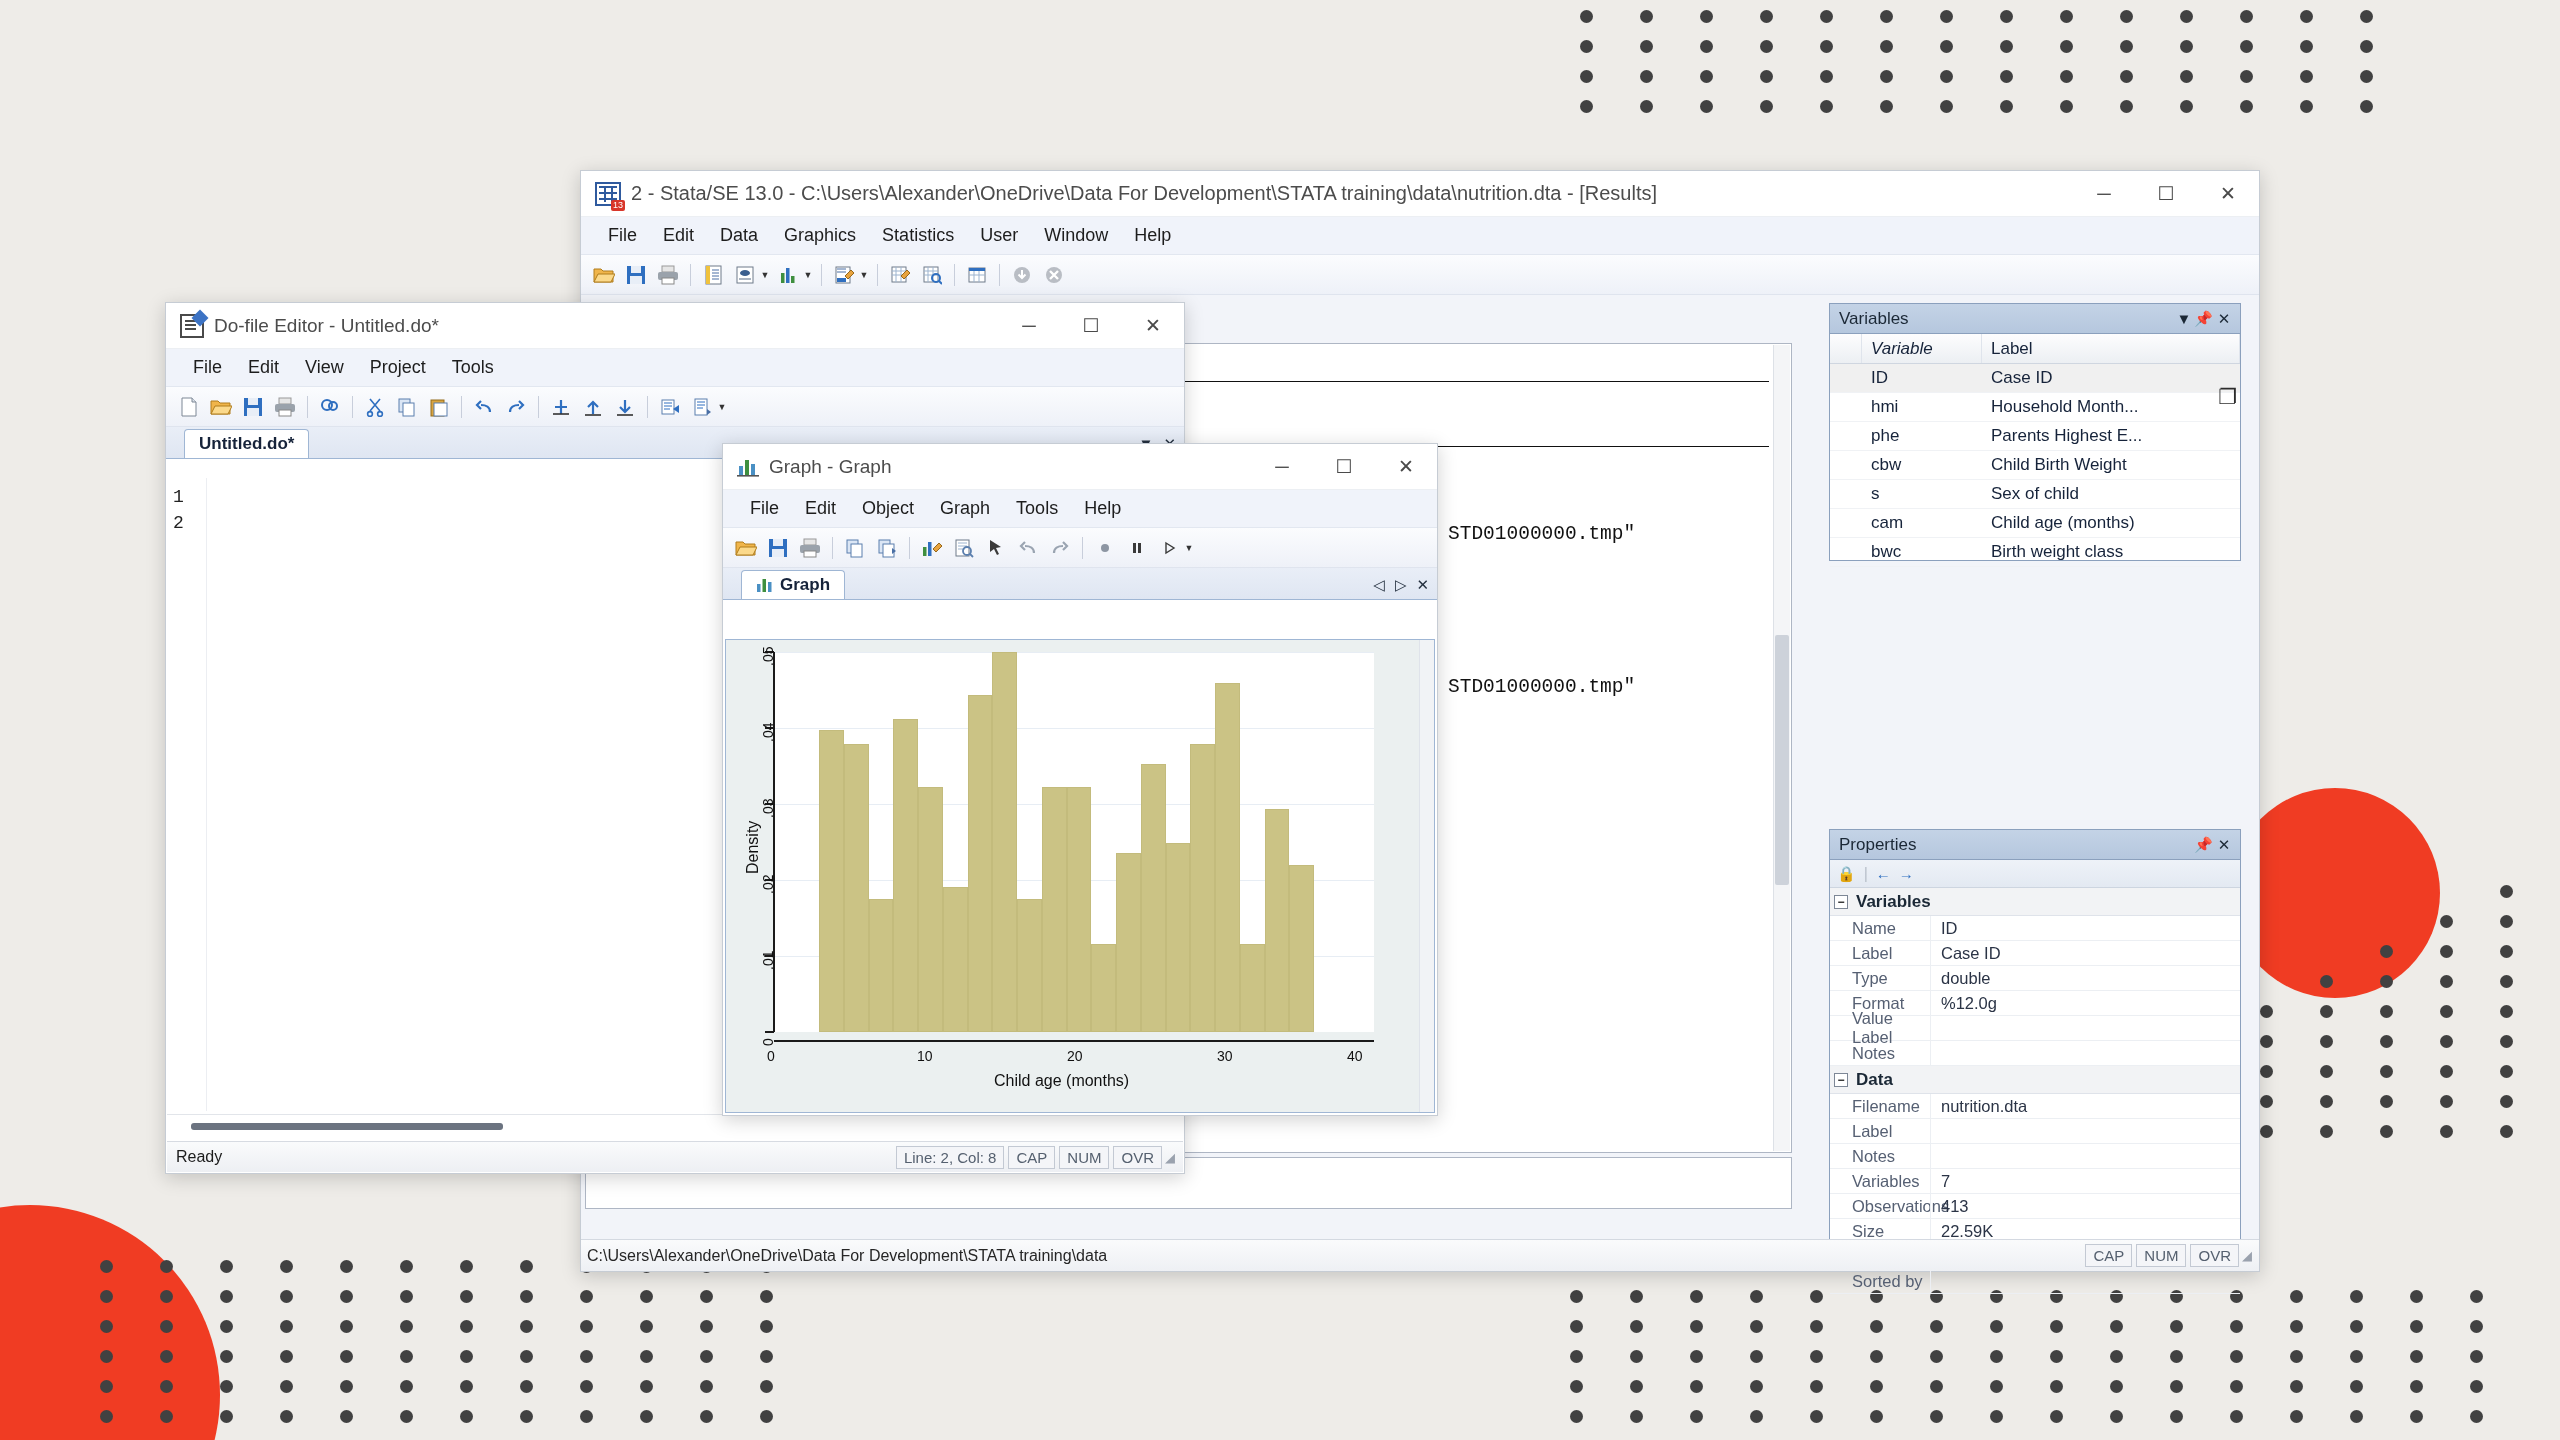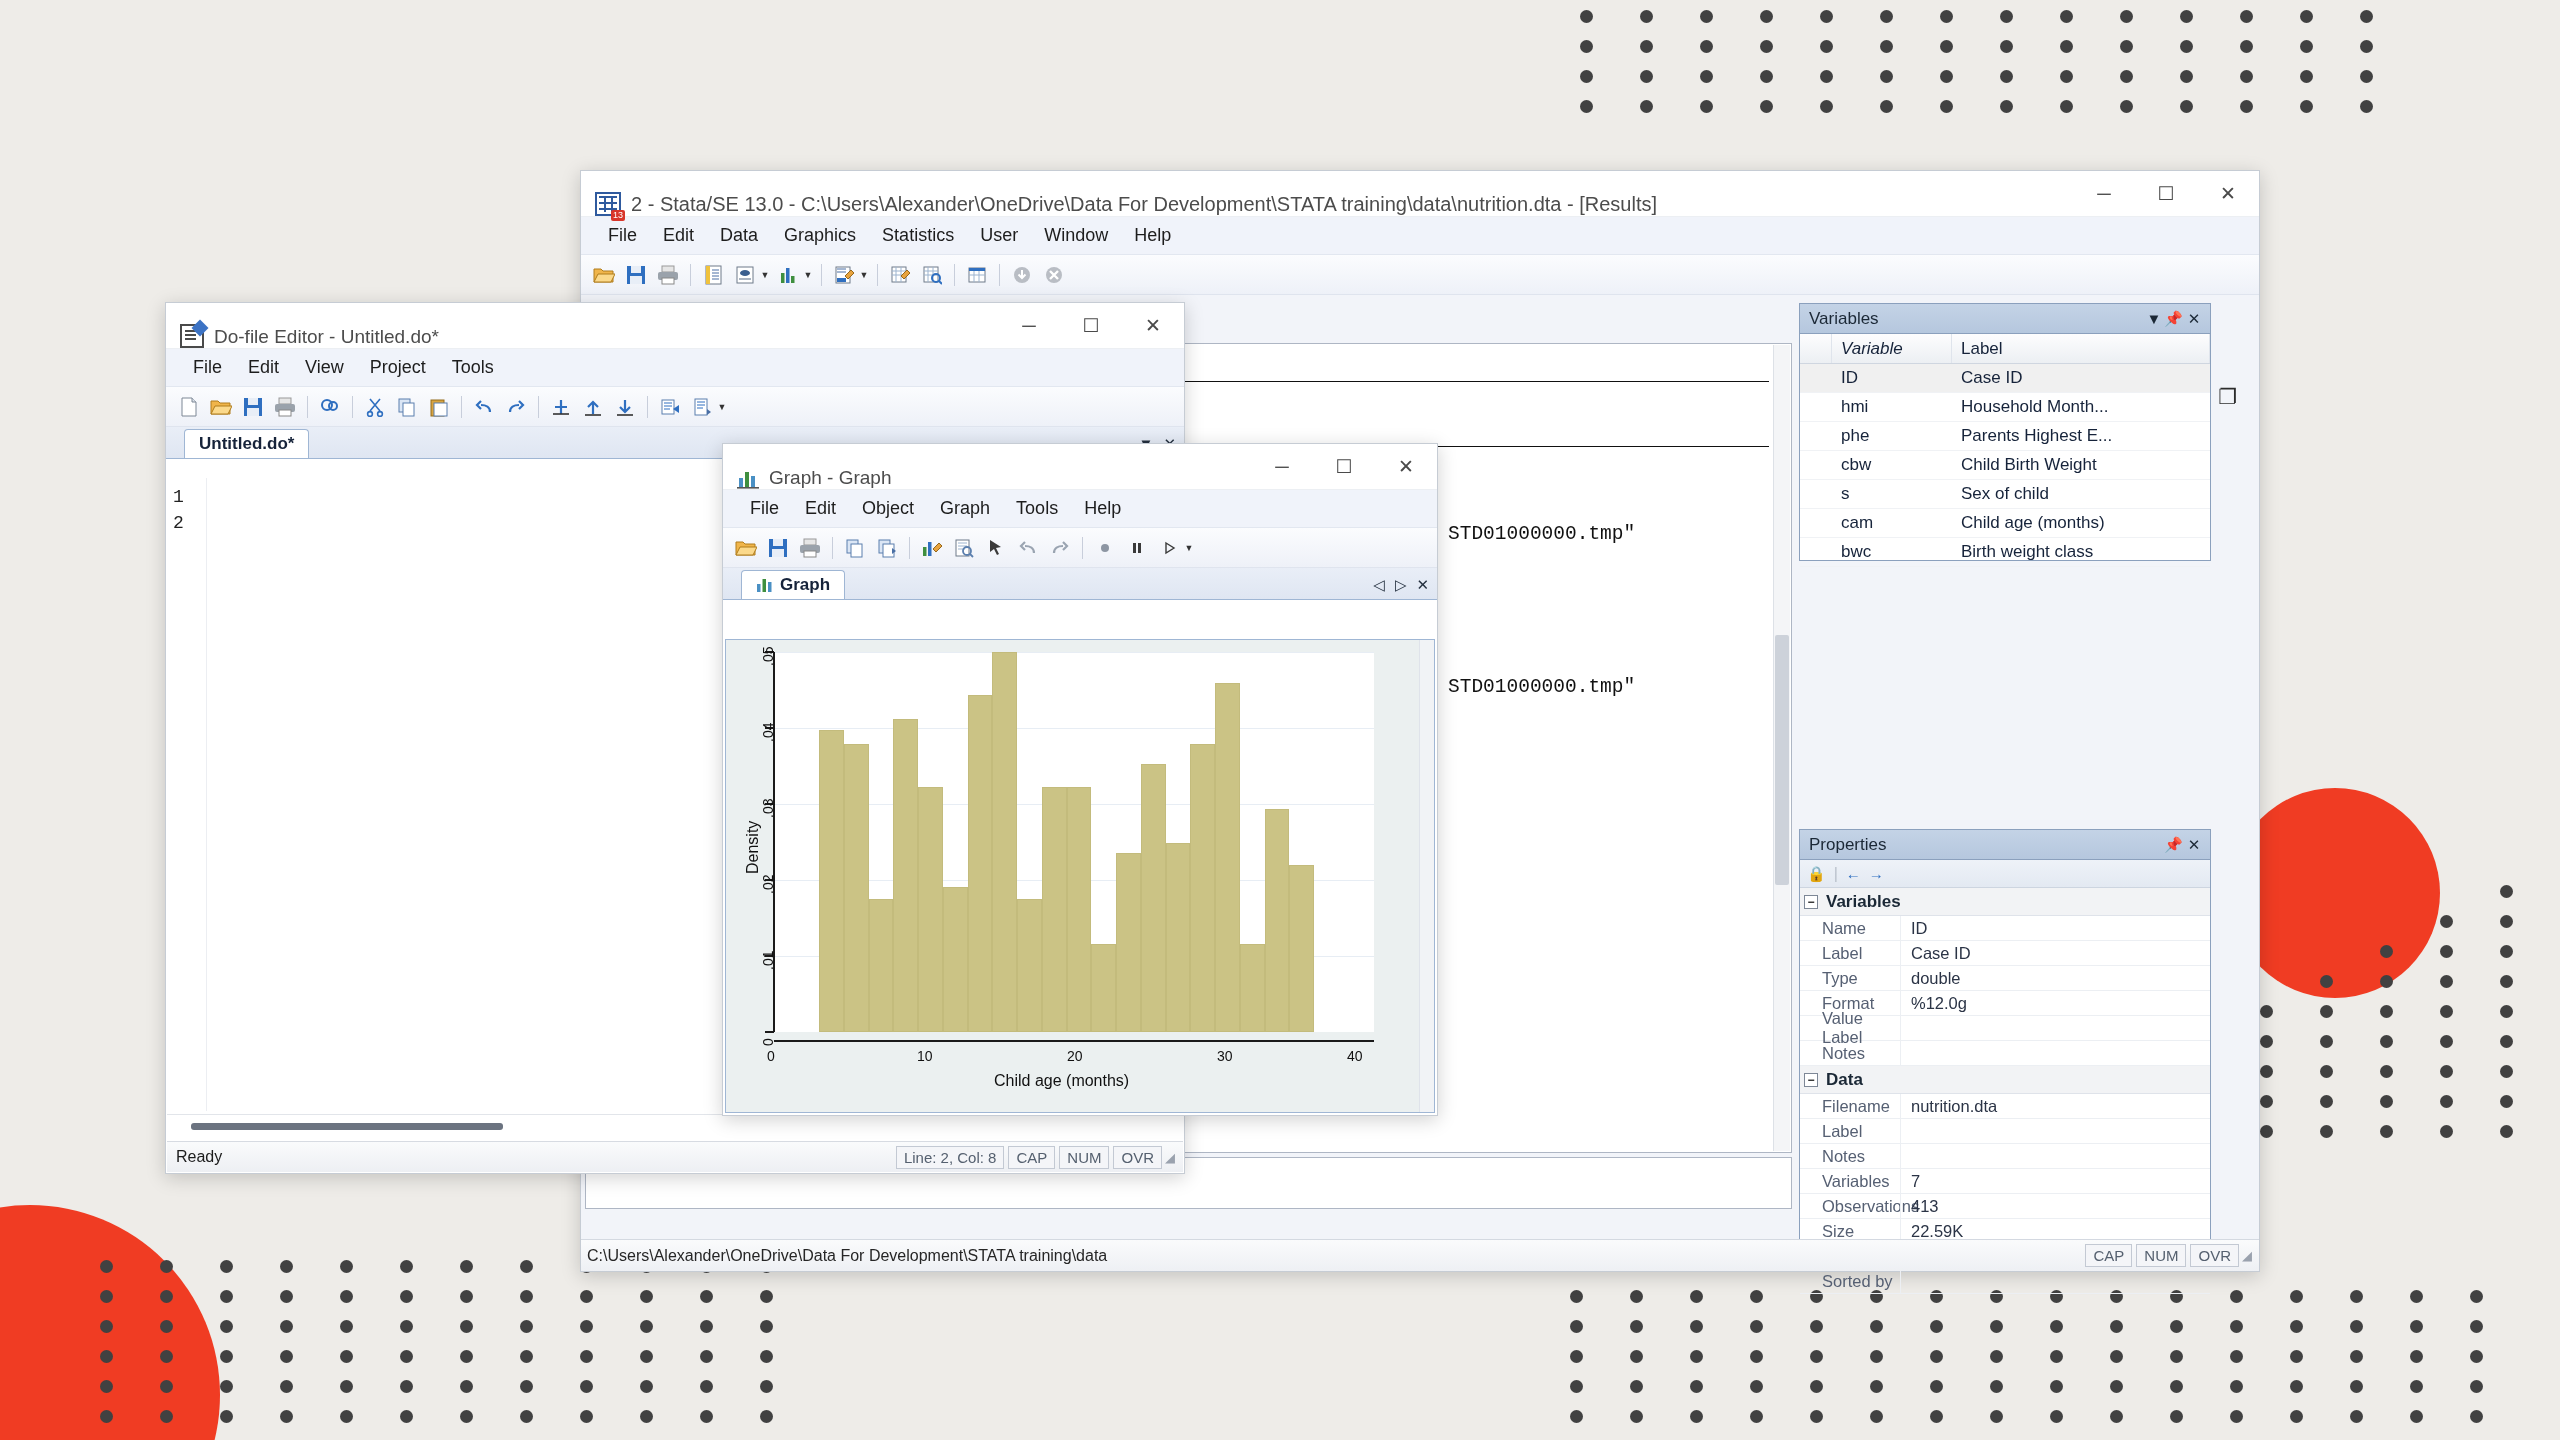--- a/index.html
+++ b/index.html
@@ -18,21 +18,21 @@
   .dot { position:absolute; width:13px; height:13px; border-radius:50%; background:#414141; }
 
   
   .win {
     position:absolute; background:#ffffff;
     border:1px solid #c6ccd4;
     box-shadow:0 4px 18px rgba(0,0,0,.18);
     z-index:5;
   }
   .titlebar {
-    height:46px; display:flex; align-items:flex-end;
+    height:46px; display:flex; align-items:center;
     background:#ffffff; padding:0 0 0 14px;
     border-bottom:1px solid #eceff3;
     font-size:20px; color:#4c4c4c;
   }
   .titlebar .tb-title { flex:1; white-space:nowrap; overflow:hidden; }
   .winbtns { display:flex; height:100%; }
   .winbtn {
     width:62px; height:100%; display:flex; align-items:center; justify-content:center;
     color:#4a4a4a; font-size:19px;
   }
@@ -96,21 +96,21 @@
   }
   .rule { height:1px; background:#111; }
 
   .vscroll {
     position:absolute; right:1px; top:1px; bottom:1px; width:17px;
     background:#f4f5f7; border-left:1px solid #dde1e7;
   }
   .vthumb { position:absolute; left:1px; right:1px; background:#cdd2da; border-radius:2px; }
 
   
-  .dock { position:absolute; background:#fff; border:1px solid #8ba0bd; }
+  .dock { position:absolute; background:#fff; border:1px solid #8ba0bd;margin-left:30px; }
   .dock-head {
     height:30px; background:linear-gradient(#c4d3e6,#b5c7de);
     display:flex; align-items:center; padding:0 6px 0 9px;
     font-size:17px; color:#1b2836; border-bottom:1px solid #8ba0bd;
   }
   .dock-head .dh-title { flex:1; }
   .dock-head .dh-ico { width:20px; text-align:center; font-size:15px; color:#1b2836; }
   .grid-head {
     height:30px; display:flex; align-items:center;
     background:linear-gradient(#fdfdfe,#eceff3);

